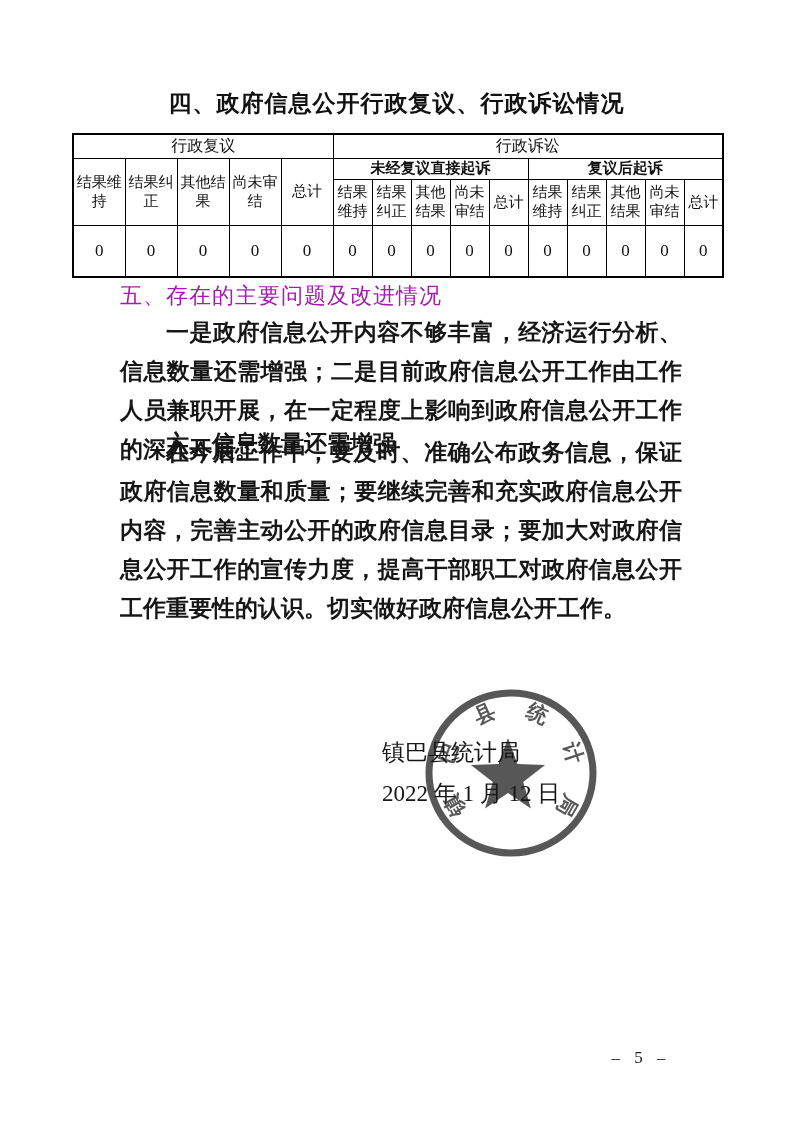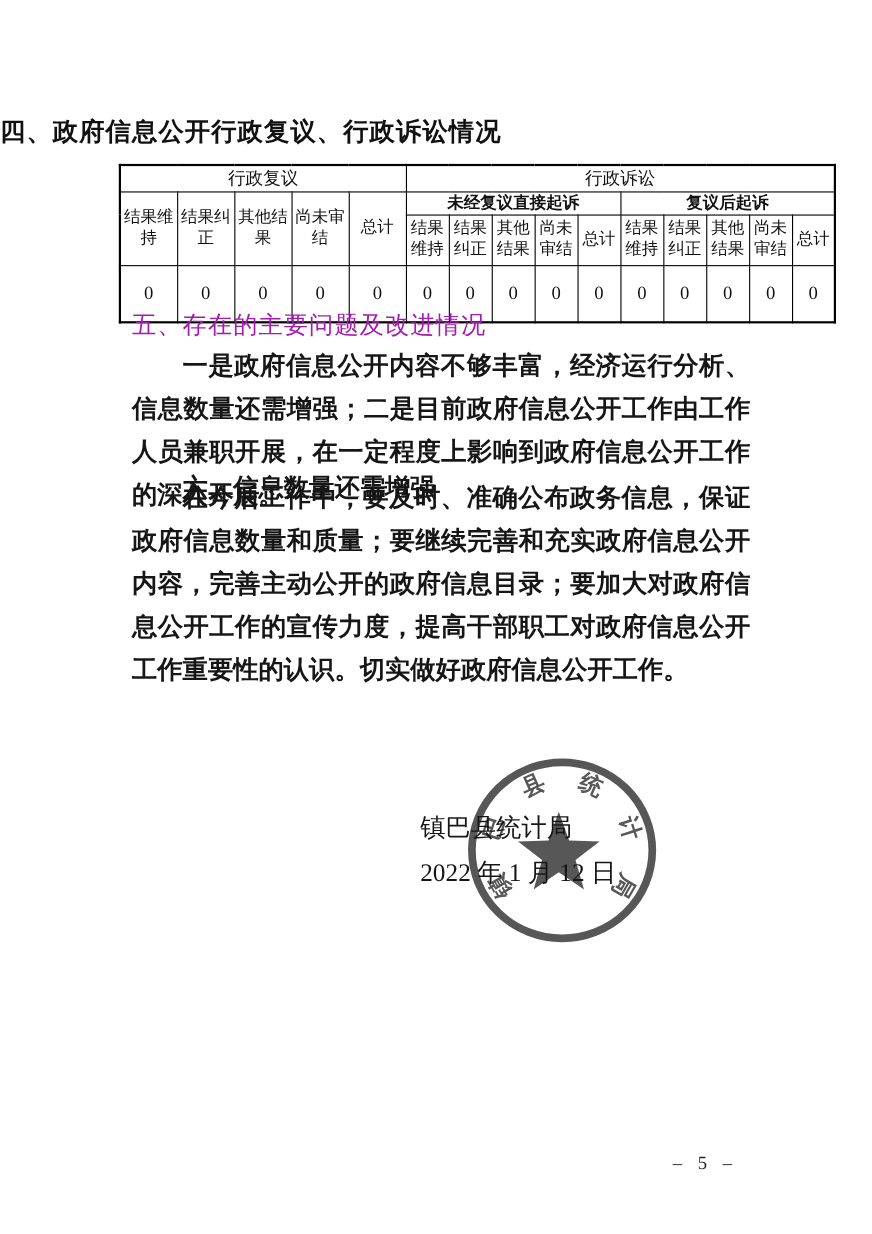--- a/index.html
+++ b/index.html
@@ -8,37 +8,36 @@
     position: relative;
     background: #ffffff;
     color: #1c1c1c;
     font-family: "Liberation Serif", serif;
     overflow: hidden;
   }
   :root { --seal-color: #3a3a3a; }
 
   .doc-title {
     position: absolute;
-    top: 104px; left: 0; right: 0;
-    text-align: left;
+    top: 88px; left: 0; right: 0;
+    text-align: center;
     font-family: "Liberation Sans", sans-serif;
     font-weight: bold;
     font-size: 23px;
     letter-spacing: 1px;
     color: #111;
   }
 
   
   .stats-table {
     position: absolute;
-    left: 72px; top: 149px;
+    left: 72px; top: 133px;
     width: 650px;
     border-collapse: collapse;
     table-layout: fixed;
-    margin-left: 36px;
   }
   .stats-table td {
     border: 1px solid #000;
     text-align: center;
     vertical-align: middle;
     font-family: "Liberation Serif", serif;
     color: #111;
     padding: 0 1px;
     word-break: break-all;
   }

